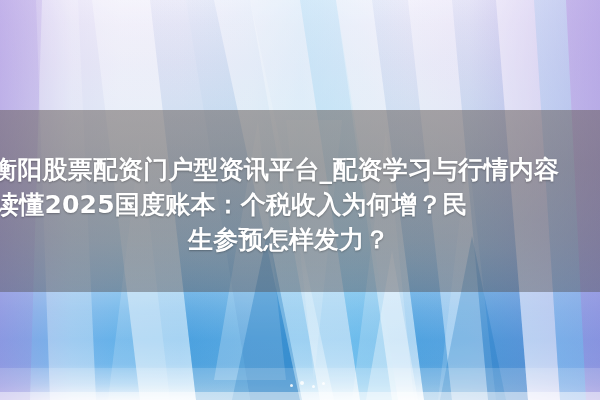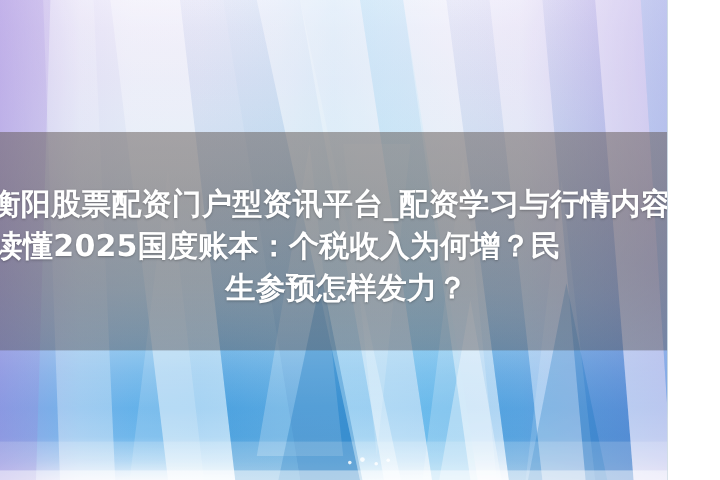--- a/index.html
+++ b/index.html
@@ -8,24 +8,24 @@
     padding: 0;
     background: #ffffff;
   }
   body {
     font-family: "DejaVu Sans", "Liberation Sans", sans-serif;
   }
 
   
   .canvas {
     position: relative;
-    width: 556px;
+    width: 600px;
     height: 400px;
     overflow: hidden;
-    background: #0c4a6e;
+    background: #ec4899;
   }
 
   
   .bg-base {
     position: absolute;
     inset: 0;
     background:
       linear-gradient(180deg,
         #f2f0fb 0%,
         #eceaf8 6%,

